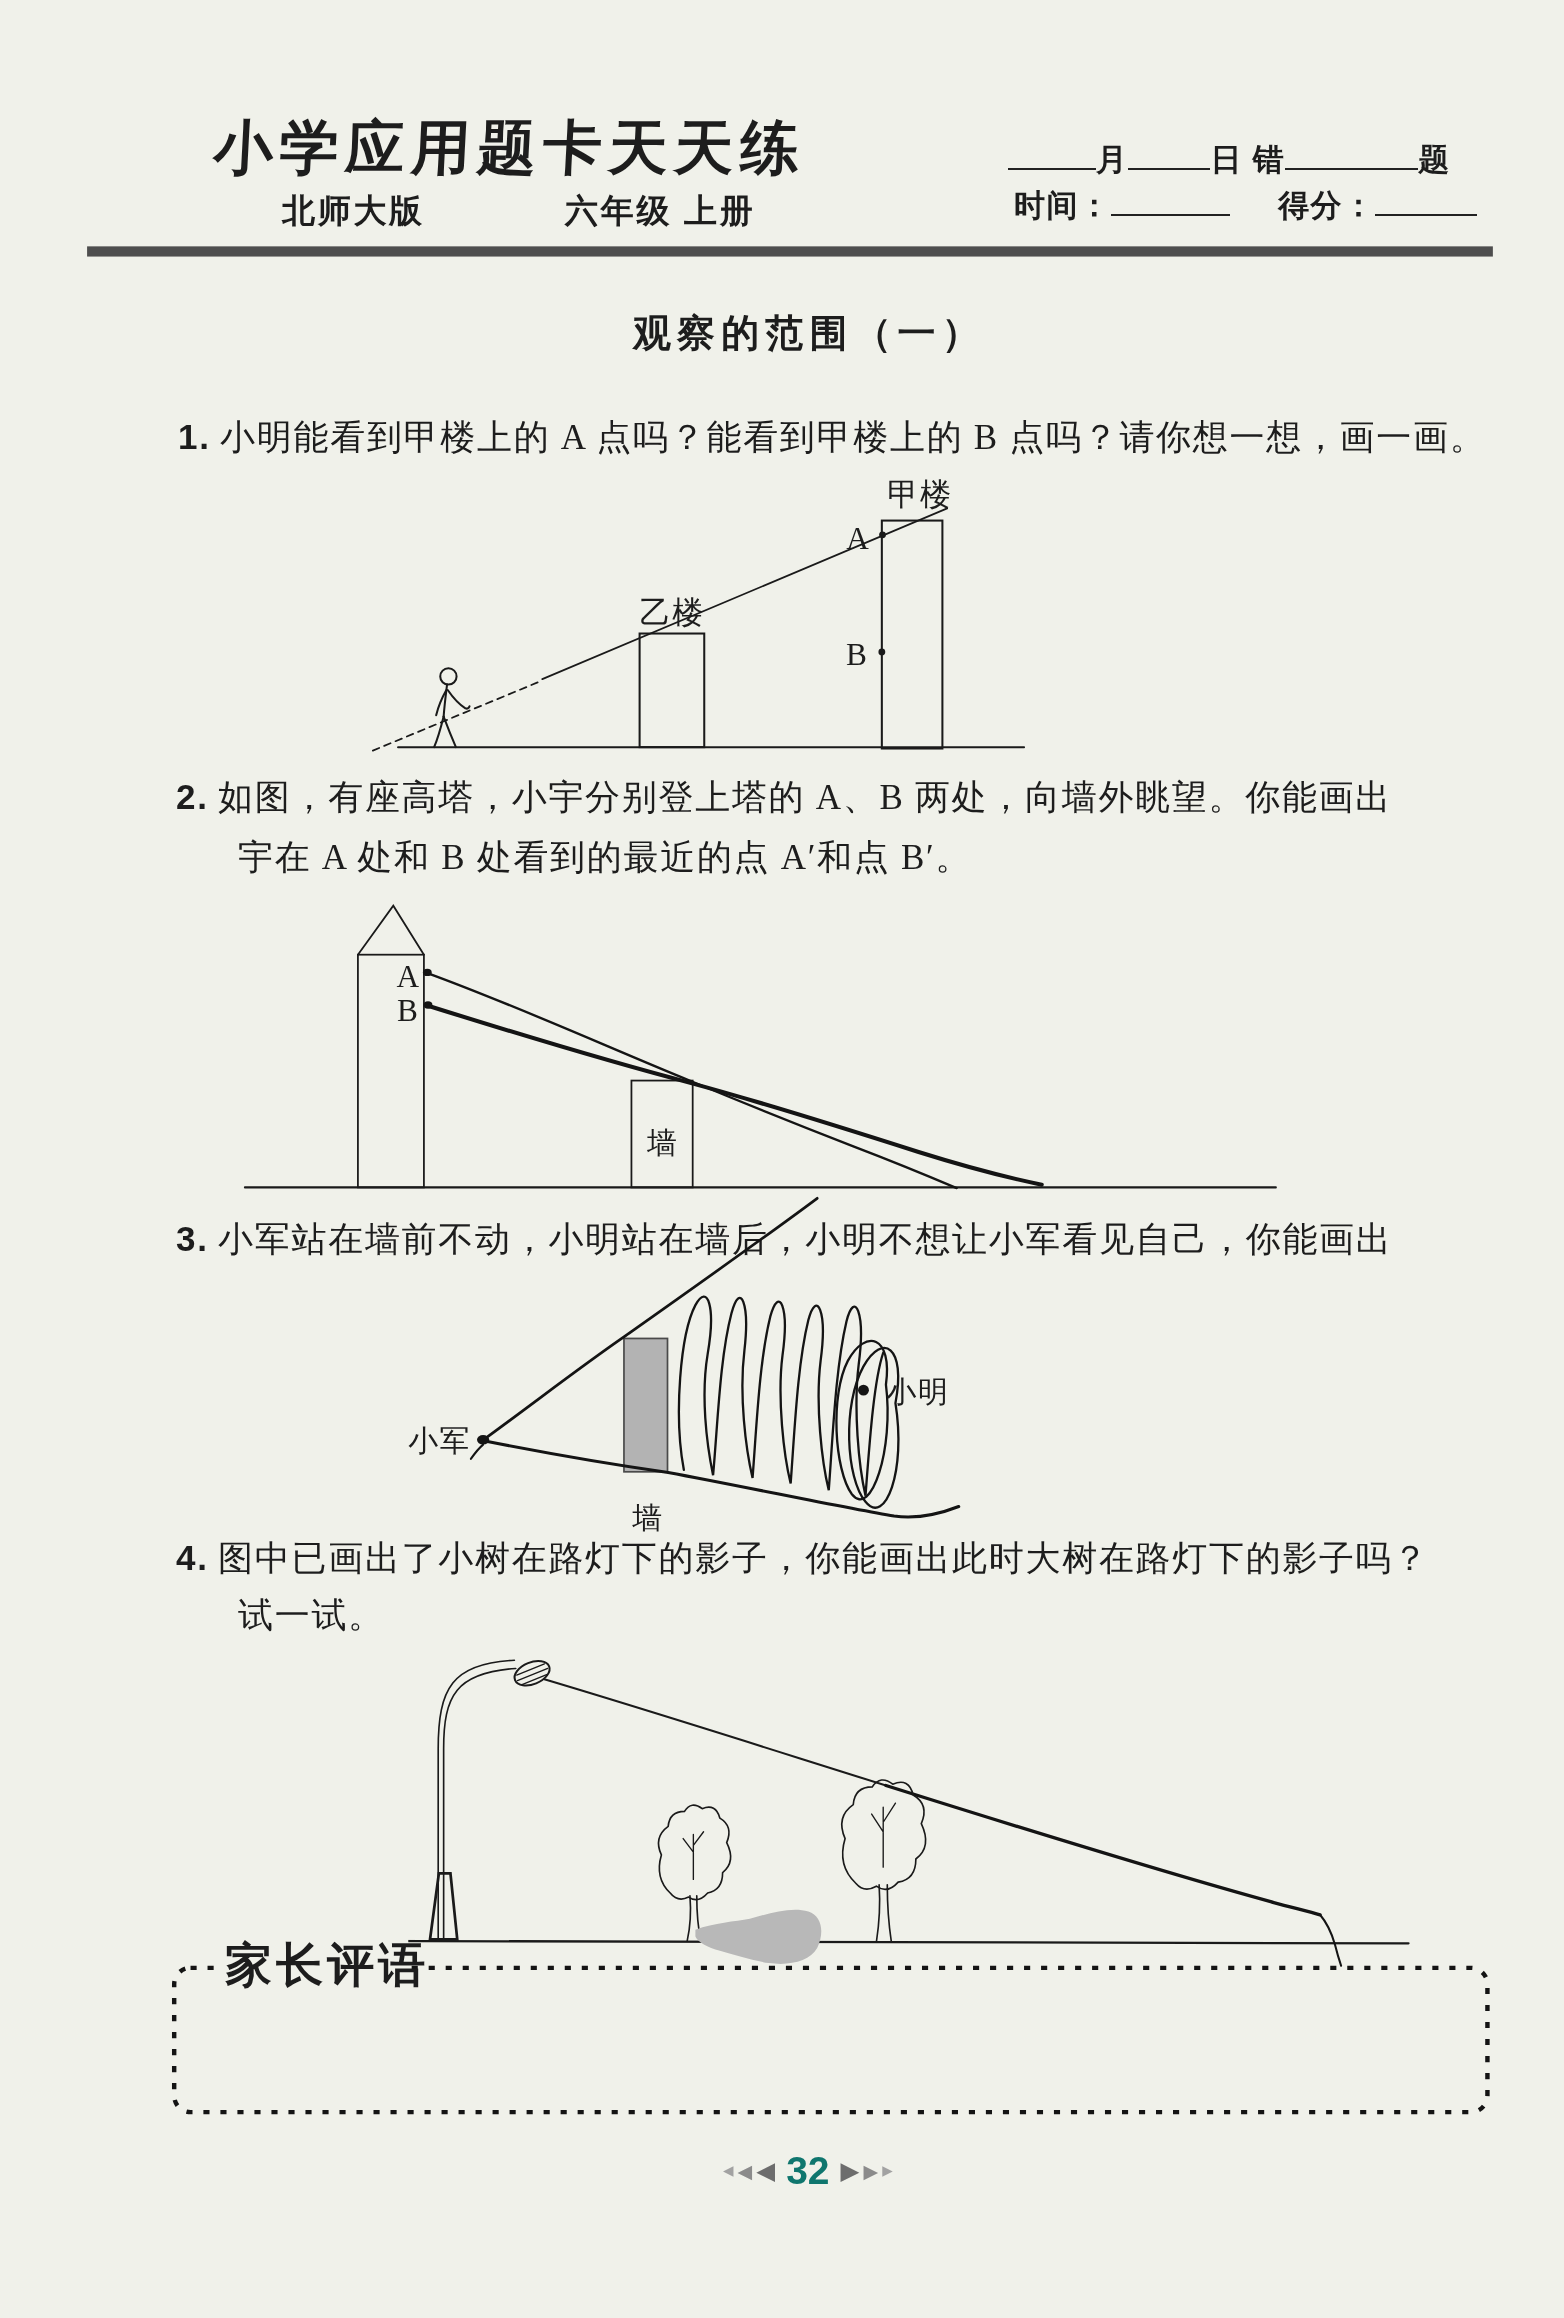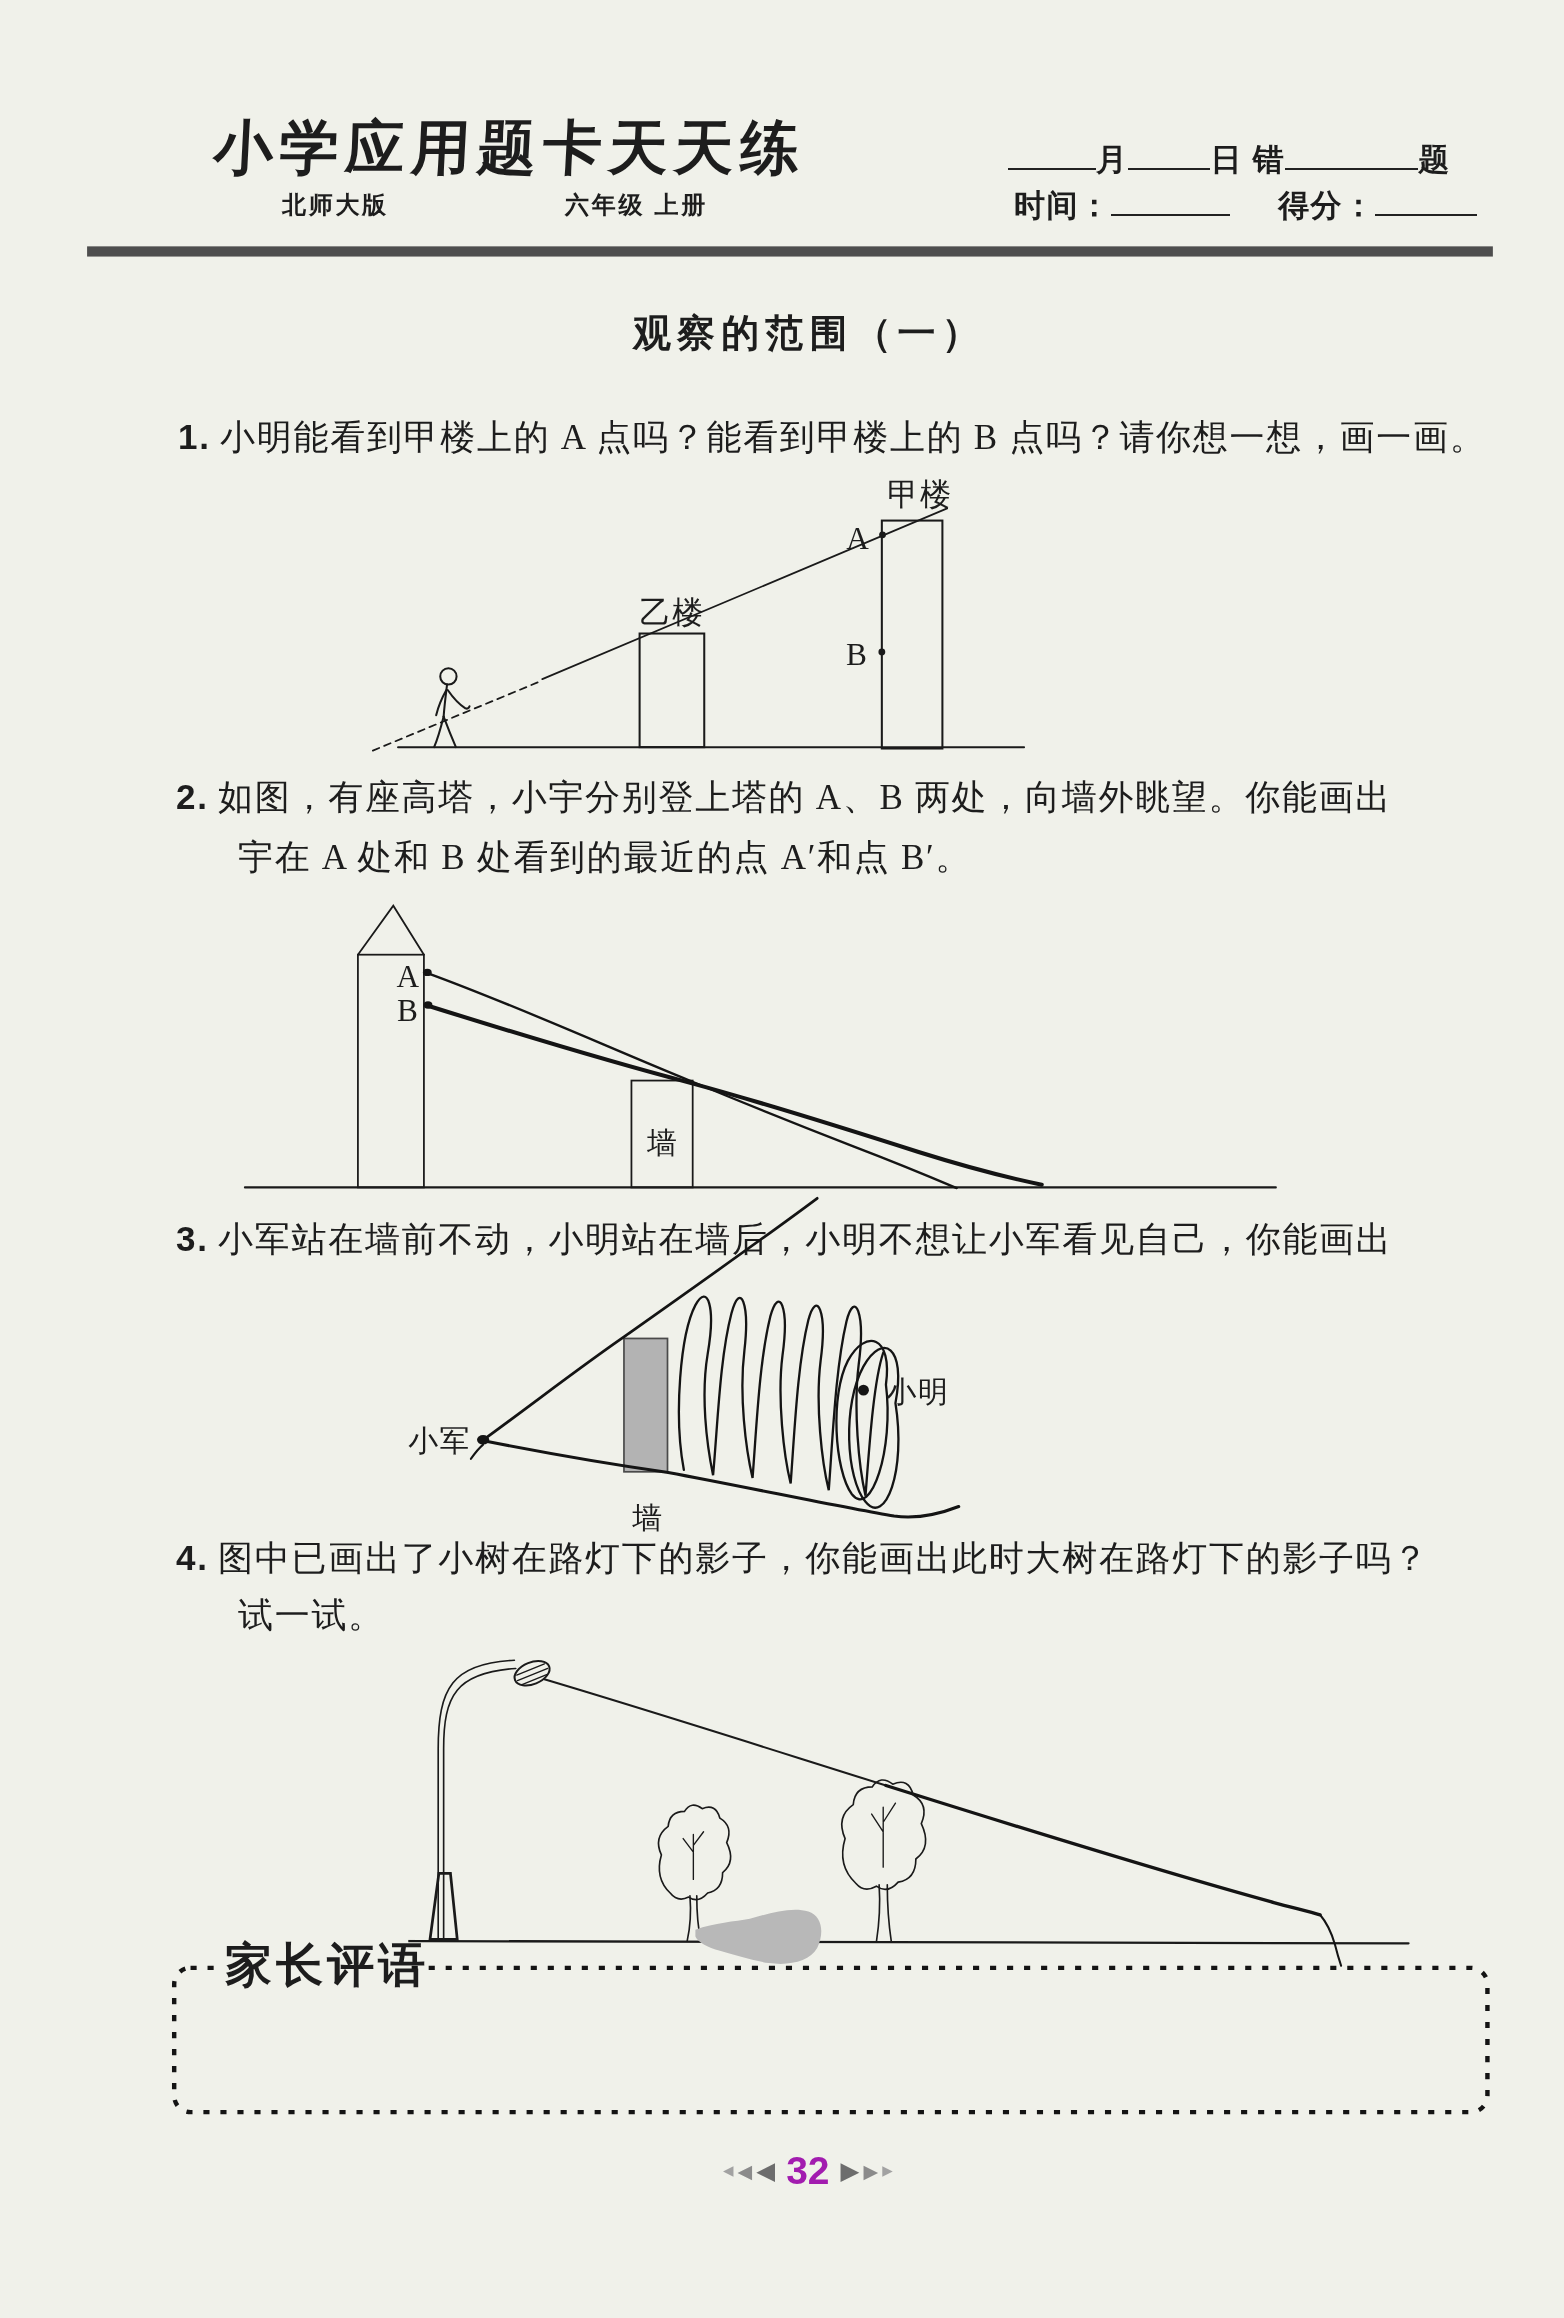--- a/index.html
+++ b/index.html
@@ -1,29 +1,29 @@
 <!DOCTYPE html>
 <html style="font-size:11px"><head>
 <meta charset="utf-8">
 <style>
   html,body{margin:0;padding:0;background:#e7e7e0;}
   .page{position:relative;width:1565px;height:2319px;background:#f0f1ea;overflow:hidden;
         font-family:"Liberation Serif","DejaVu Serif",serif;color:#1d1d1d;}
   .abs{position:absolute;white-space:nowrap;}
   .series-title{font-size:59px;font-weight:900;letter-spacing:6.8px;transform:skewX(-3deg);}
-  .subtitle{font-size:24px;font-weight:700;font-family:"Liberation Sans","DejaVu Sans",sans-serif;letter-spacing:2.7px;}
+  .subtitle{font-size:33px;font-weight:700;font-family:"Liberation Sans","DejaVu Sans",sans-serif;letter-spacing:2.7px;}
   .hdr-right{font-size:31px;font-weight:700;font-family:"Liberation Sans","DejaVu Sans",sans-serif;letter-spacing:1.4px;}
   .blank{display:inline-block;border-bottom:2.7px solid #222;height:6.8px;vertical-align:baseline;}
   .lesson-title{font-size:38px;font-weight:700;letter-spacing:6.1px;}
   .ptext{font-size:35px;letter-spacing:1.7px;text-align:right;}
   .pnum{font-family:"Liberation Sans","DejaVu Sans",sans-serif;font-weight:700;margin-right:9.5px;}
   .parent-label{font-size:47px;font-weight:700;letter-spacing:4.1px;}
   .pagenum-row{display:flex;align-items:center;font-family:"Liberation Sans","DejaVu Sans",sans-serif;}
   .tri{line-height:1;}
-  .pageno{font-size:39px;font-weight:700;color:#a21caf;margin:0 11px;}
+  .pageno{font-size:39px;font-weight:700;color:#0f766e;margin:0 11px;}
   svg text{font-family:"Liberation Serif","DejaVu Serif",serif;fill:#1d1d1d;}
 </style>
 </head>
 <body>
 
 <div class="page">
 
   <div class="abs series-title" style="left:214px;top:109px;">小学应用题卡天天练</div>
   <div class="abs subtitle" style="left:282px;top:189px;">北师大版</div>
   <div class="abs subtitle" style="left:537px;top:189px;margin-left:28px;">六年级 上册</div>

